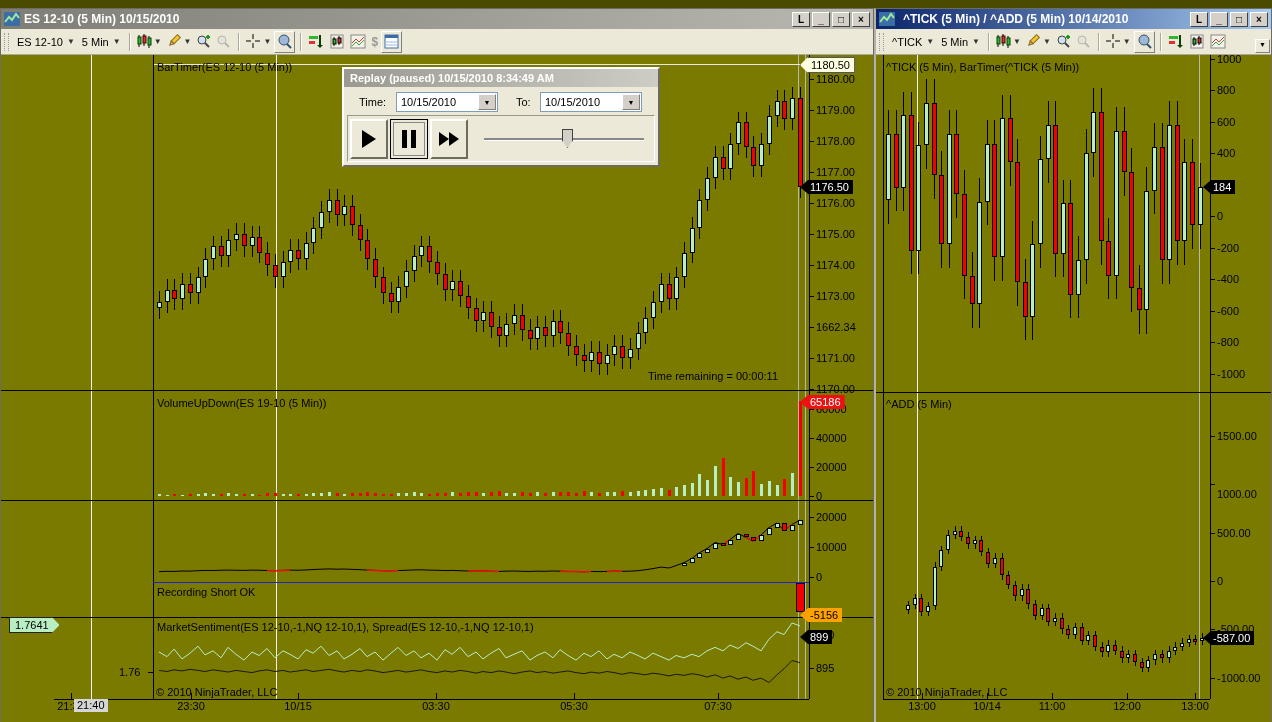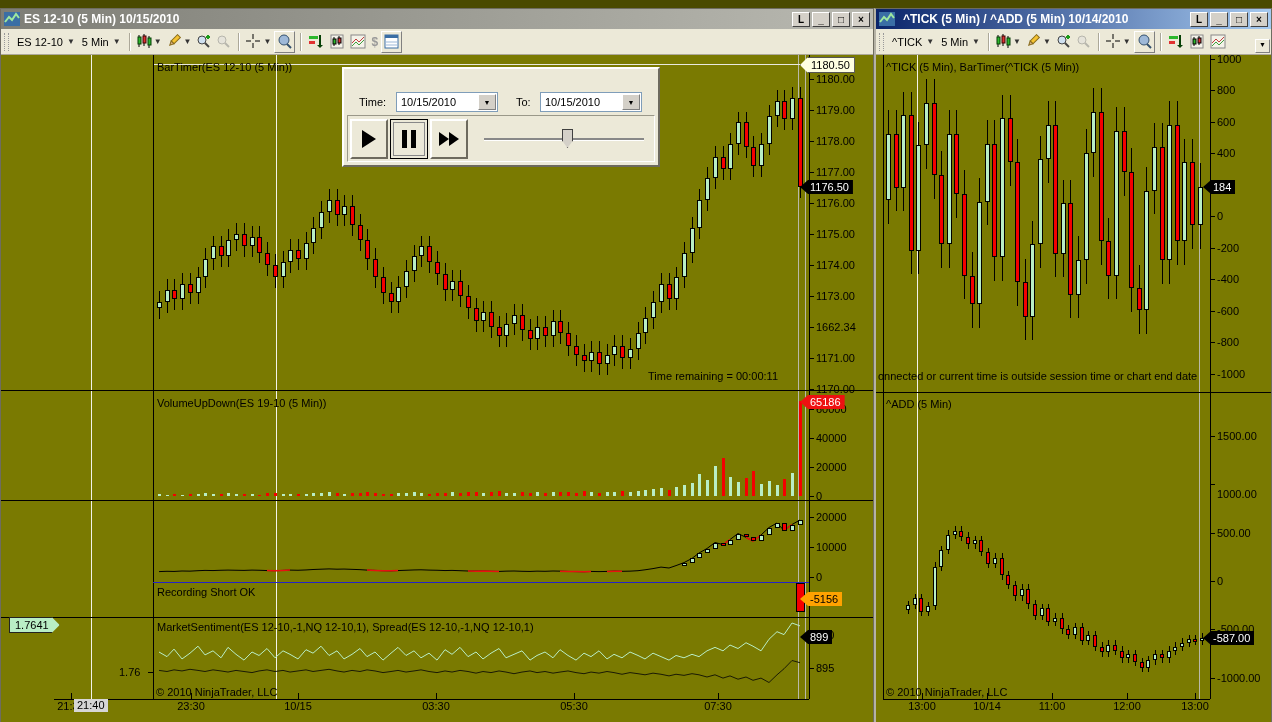--- a/index.html
+++ b/index.html
@@ -554,28 +554,29 @@
     <div class="plabel" style="left:156px;top:52px;">BarTimer(ES 12-10 (5 Min))</div>
     <div class="plabel" style="left:156px;top:388px;">VolumeUpDown(ES 19-10 (5 Min))</div>
     <div class="plabel" style="left:156px;top:577px;">Recording Short OK</div>
     <div class="plabel" style="left:156px;top:612px;">MarketSentiment(ES 12-10,-1,NQ 12-10,1), Spread(ES 12-10,-1,NQ 12-10,1)</div>
     <div class="note" style="right:95px;top:361px;">Time remaining = 00:00:11</div>
     <div class="plabel" style="left:155px;top:677px;">© 2010 NinjaTrader, LLC</div>
 
     <div class="tag t-cream" style="left:799px;top:48px;">1180.50</div>
     <div class="tag t-black" style="left:799px;top:171px;">1176.50</div>
     <div class="tag t-red" style="left:799px;top:386px;">65186</div>
-    <div class="tag t-orange" style="left:799px;top:583px;">-5156</div>
+    <div class="tag t-orange" style="left:799px;top:599px;">-5156</div>
     <div class="tag t-black" style="left:799px;top:621px;">899</div>
     <div class="tag-r t-green" style="left:8px;top:608px;">1.7641</div>
 
     <div class="timelabel" style="left:48px;top:691px;">21:30</div>
     <div class="xhairtime" style="left:73px;top:690px;">21:40</div>
 
     <div id="replay">
+      <div class="dtitle">Replay (paused) 10/15/2010 8:34:49 AM</div>
       <div class="dlabel" style="left:15px;top:27px;">Time:</div>
       <div class="dcombo" style="left:52px;top:23px;width:102px;">
         <span>10/15/2010</span>
         <span class="dbtn">▼</span>
       </div>
       <div class="dlabel" style="left:172px;top:27px;">To:</div>
       <div class="dcombo" style="left:196px;top:23px;width:102px;">
         <span>10/15/2010</span>
         <span class="dbtn">▼</span>
       </div>
@@ -925,21 +926,20 @@
           <div class="timetick" style="left: 176px; top: 638px;"></div>
           <div class="timelabel" style="left: 154px; top: 645px;">11:00</div>
           <div class="timetick" style="left: 251px; top: 638px;"></div>
           <div class="timelabel" style="left: 229px; top: 645px;">12:00</div>
           <div class="timetick" style="left: 319px; top: 638px;"></div>
           <div class="timelabel" style="left: 297px; top: 645px;">13:00</div>
         </div>
     </div>
 
     <div class="plabel" style="left:10px;top:52px;">^TICK (5 Min), BarTimer(^TICK (5 Min))</div>
-    <div class="note" style="left:2px;top:361px;">onnected or current time is outside session time or chart end date</div>
     <div class="plabel" style="left:10px;top:389px;">^ADD (5 Min)</div>
     <div class="plabel" style="left:10px;top:677px;">© 2010 NinjaTrader, LLC</div>
 
     <div class="tag t-black" style="left:327px;top:171px;">184</div>
     <div class="tag t-black" style="left:327px;top:622px;">-587.00</div>
 
     <div class="dotted" style="top:714px;"></div>
   </div>
 </div>
 

